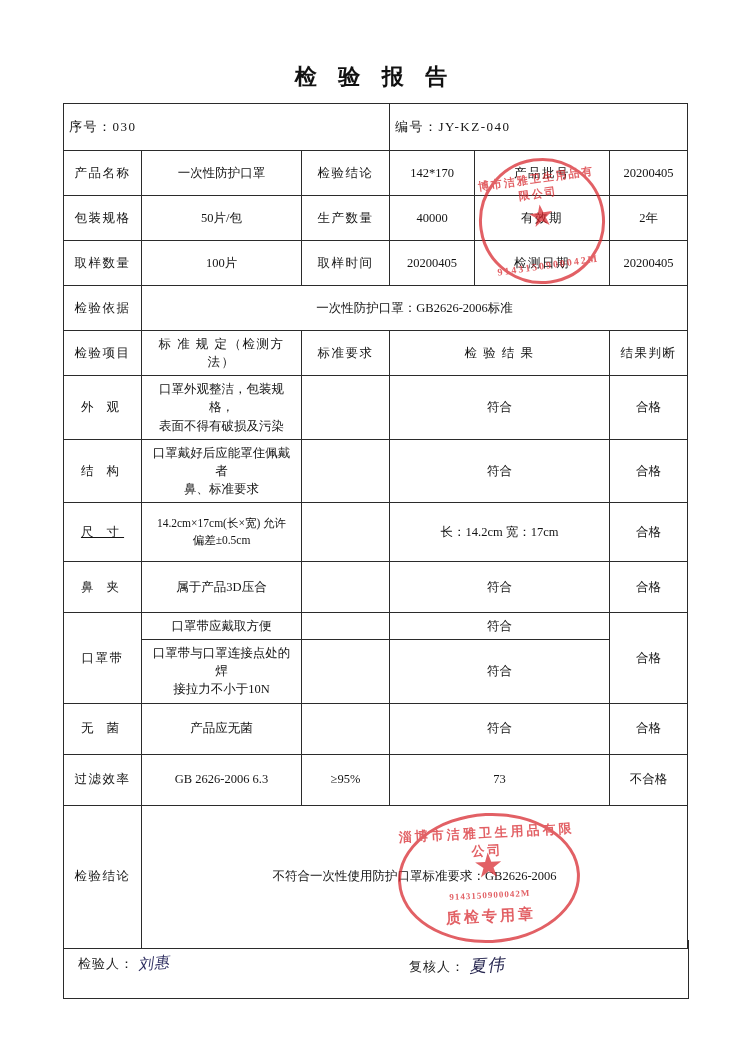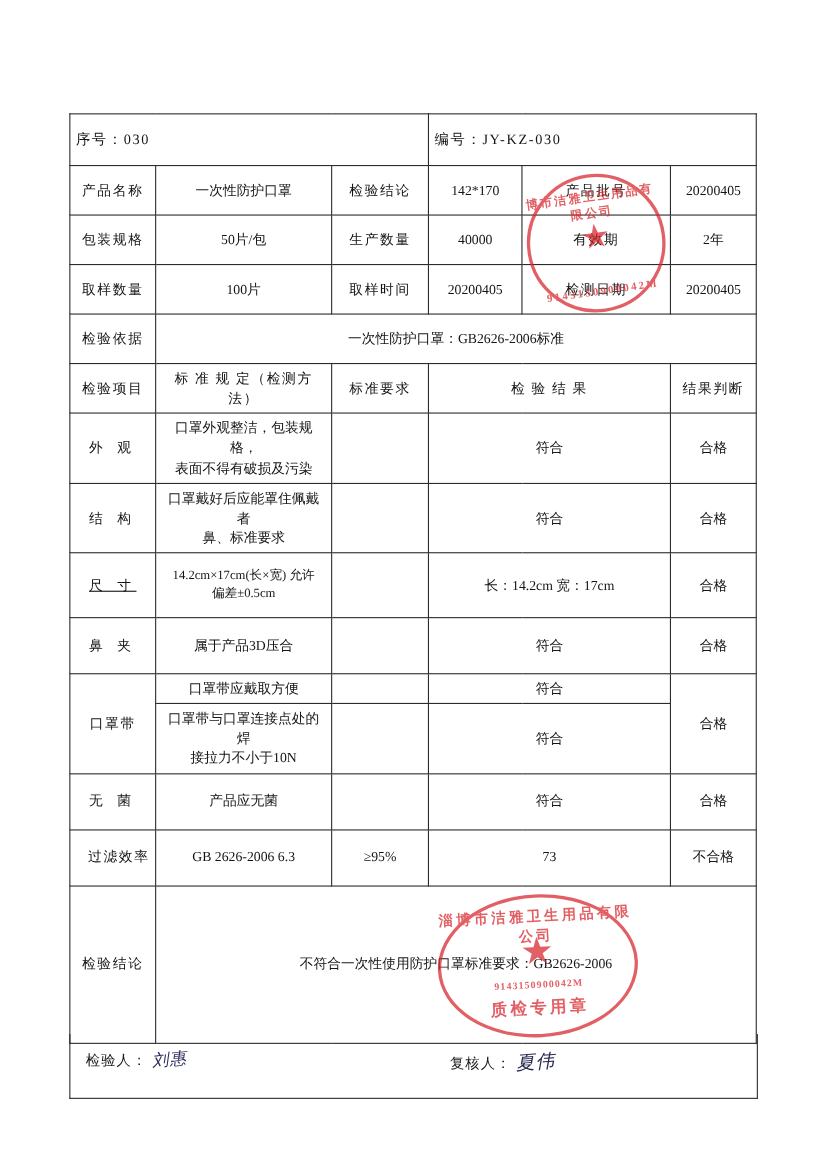--- a/index.html
+++ b/index.html
@@ -145,38 +145,39 @@
   .stamp-bottom .arc-bottom { bottom: 14px; font-size: 15px; letter-spacing: 3px; }
   .stamp-bottom .arc-side {
     bottom: 40px; font-size: 9px; letter-spacing: 1px;
   }
 </style>
 </head>
 <body>
 
 <div class="page">
 
+  <div class="doc-title">检 验 报 告</div>
 
   <table class="report">
     <colgroup>
       <col style="width:78px">
       <col style="width:160px">
       <col style="width:88px">
       <col style="width:85px">
       <col style="width:135px">
       <col style="width:78px">
     </colgroup>
 
     <tbody>
         <tr class="big-row">
       <td colspan="3" class="l pad-l" style="height:38px;">
         <span class="lbl">序号：</span><span class="lbl">030</span>
       </td>
       <td colspan="3" class="l pad-l">
-        <span class="lbl">编号：</span><span class="lbl">JY-KZ-030</span>
+        <span class="lbl">编号：</span><span class="lbl">JY-KZ-040</span>
       </td>
     </tr>
 
     <tr class="big-row">
       <td class="c lbl">产品名称</td>
       <td class="c">一次性防护口罩</td>
       <td class="c lbl">检验结论</td>
       <td class="c">142*170</td>
       <td class="c lbl">产品批号</td>
       <td class="c">20200405</td>
@@ -272,21 +273,21 @@
 
     <tr>
       <td class="c lbl sp2" style="height:42px;">无 菌</td>
       <td class="c">产品应无菌</td>
       <td class="c"></td>
       <td colspan="2" class="c">符合</td>
       <td class="c">合格</td>
     </tr>
 
     <tr>
-      <td class="c lbl" style="height:42px;text-align:right;">过滤效率</td>
+      <td class="c lbl" style="height:42px;">过滤效率</td>
       <td class="c">GB 2626-2006 6.3</td>
       <td class="c">≥95%</td>
       <td colspan="2" class="c">73</td>
       <td class="c">不合格</td>
     </tr>
 
     <tr>
       <td class="c lbl" style="height:134px;">检验结论</td>
       <td colspan="5" class="c">不符合一次性使用防护口罩标准要求：GB2626-2006</td>
     </tr>

